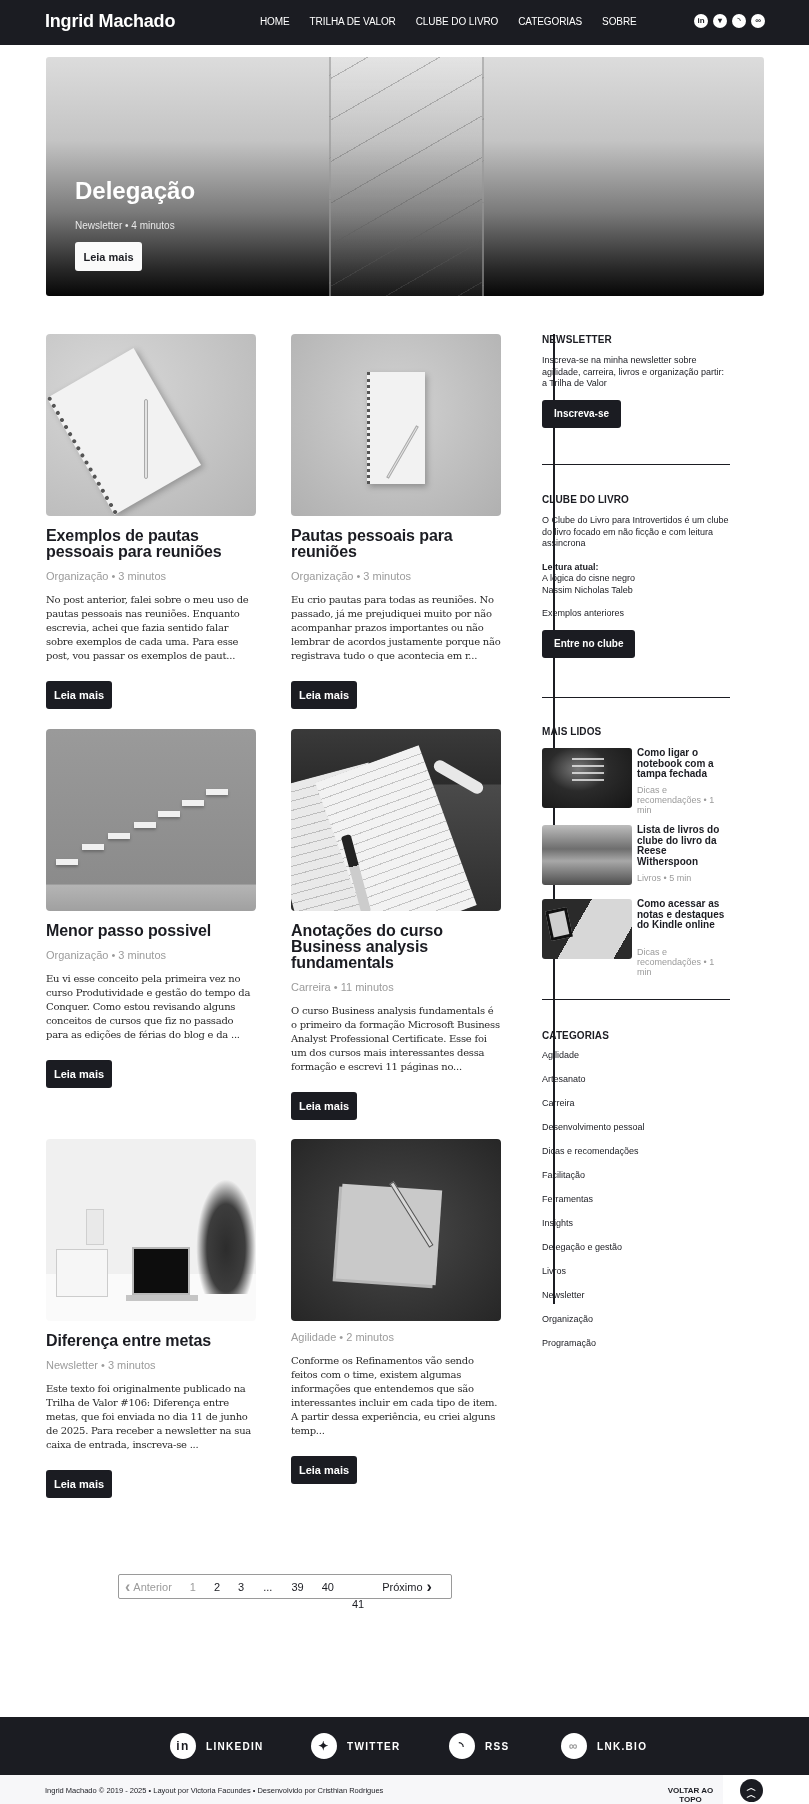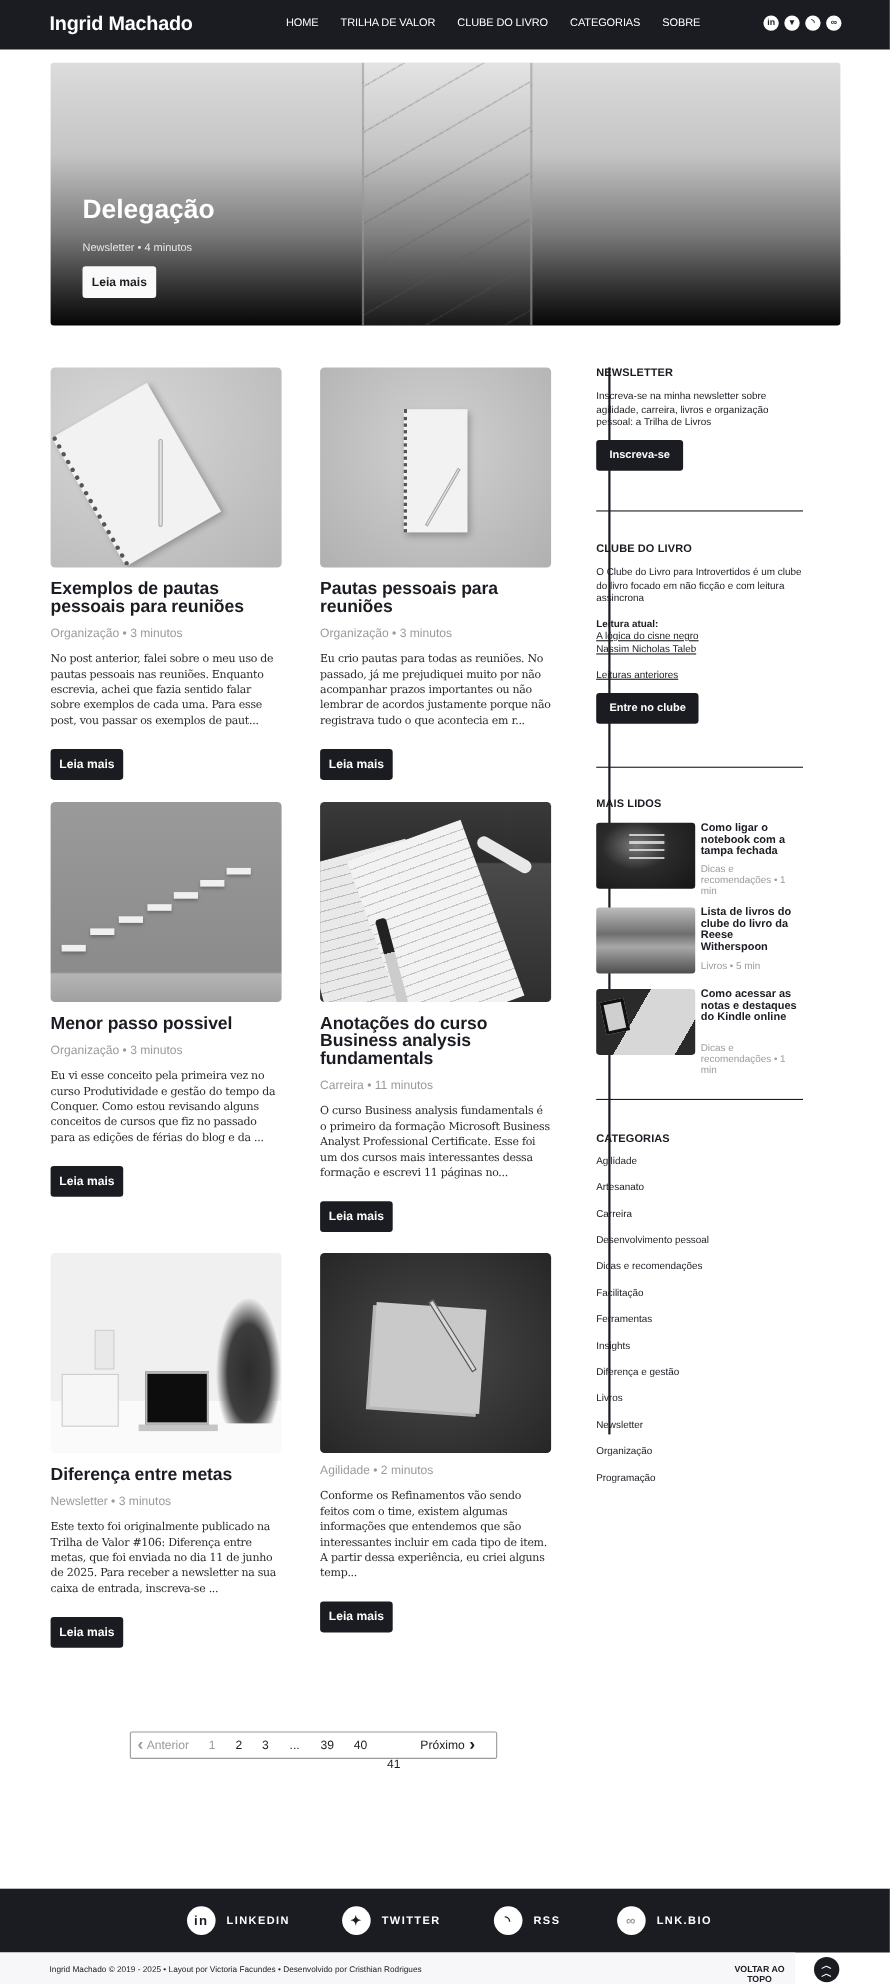--- a/index.html
+++ b/index.html
@@ -58,21 +58,21 @@
   .t-card .paper { position: absolute; left: 48px; top: 48px; width: 100px; height: 95px; background: #c9c9c9; transform: rotate(4deg); box-shadow: -3px 3px 0 #b7b7b7; }
   .t-card .pen2 { position: absolute; left: 118px; top: 38px; width: 5px; height: 75px; background: #d8d8d8; transform: rotate(-32deg); border: 1px solid #555; }
 
   
   .side-line { position: absolute; left: 553px; top: 334px; width: 2px; height: 970px; background: #1b1c22; }
   .side { position: absolute; left: 542px; width: 188px; }
   .side h3 { font-size: 10px; font-weight: bold; color: #1b1c22; letter-spacing: 0.1px; }
   .side p { font-size: 9px; line-height: 11.5px; color: #1b1c22; margin-top: 10px; }
   .side .sbtn { margin-top: 10px; height: 28px; background: #1b1c22; border-radius: 3px; color: #fff; font-size: 10px; font-weight: bold; display: inline-flex; align-items: center; justify-content: center; padding: 0 12px; }
   .side .rule { position: absolute; left: 0; width: 188px; height: 1px; background: #1b1c22; }
-  .side a.u { display: block; font-size: 9px; color: #1b1c22; text-decoration: underline; line-height: 11.5px; }
+  .side a.u { display: block; font-size: 9px; color: #1b1c22; line-height: 11.5px; }
   .side b.lbl { display: block; font-size: 9px; line-height: 11.5px; margin-top: 12px; }
   .ml-item { position: absolute; left: 0; width: 188px; }
   .ml-thumb { position: absolute; left: 0; top: 0; width: 90px; height: 60px; border-radius: 3px; overflow: hidden; }
   .ml-title { position: absolute; left: 95px; top: 0; width: 93px; font-size: 10px; line-height: 10.5px; font-weight: bold; color: #1b1c22; }
   .ml-meta { position: absolute; left: 95px; width: 93px; font-size: 9px; line-height: 10px; color: #9b9b9b; }
   .m1 { background: radial-gradient(ellipse at 40% 35%, #7a7a7a 0%, #2b2b2b 40%, #151515 100%); }
   .m1 i { position: absolute; left: 30px; top: 10px; width: 32px; height: 28px; background: repeating-linear-gradient(to bottom, #e8e8e8 0 2px, transparent 2px 7px); opacity: 0.8; }
   .m2 { background: linear-gradient(to bottom, #bdbdbd 0%, #6e6e6e 40%, #a8a8a8 60%, #4d4d4d 100%); }
   .m3 { background: linear-gradient(120deg, #2a2a2a 0% 40%, #d7d7d7 40% 85%, #2a2a2a 85%); }
   .m3 i { position: absolute; left: 6px; top: 10px; width: 22px; height: 30px; background: #cfcfcf; border: 3px solid #111; transform: rotate(-12deg); }
@@ -193,32 +193,32 @@
     </div>
   <div class="meta">Agilidade • 2 minutos</div>
   <p>Conforme os Refinamentos vão sendo feitos com o time, existem algumas informações que entendemos que são interessantes incluir em cada tipo de item. A partir dessa experiência, eu criei alguns temp...</p>
   <div class="btn">Leia mais</div>
 </div>
 
 <div class="side-line"></div>
 
 <div class="side" style="top:334px;">
   <h3>NEWSLETTER</h3>
-  <p>Inscreva-se na minha newsletter sobre agilidade, carreira, livros e organização pessoal: a Trilha de Livros</p>
+  <p>Inscreva-se na minha newsletter sobre agilidade, carreira, livros e organização partir: a Trilha de Valor</p>
   <div class="sbtn">Inscreva-se</div>
   <div class="rule" style="top:130px;"></div>
 </div>
 
 <div class="side" style="top:494px;">
   <h3>CLUBE DO LIVRO</h3>
   <p>O Clube do Livro para Introvertidos é um clube do livro focado em não ficção e com leitura assincrona</p>
   <b class="lbl">Leitura atual:</b>
   <a class="u">A lógica do cisne negro</a>
   <a class="u">Nassim Nicholas Taleb</a>
-  <a class="u" style="margin-top:12px;">Leituras anteriores</a>
+  <a class="u" style="margin-top:12px;">Exemplos anteriores</a>
   <div class="sbtn">Entre no clube</div>
   <div class="rule" style="top:203px;"></div>
 </div>
 
 <div class="side" style="top:726px;">
   <h3>MAIS LIDOS</h3>
   <div class="ml-item" style="top:22px;">
     <div class="ml-thumb m1">
         <i></i>
       </div>
@@ -244,21 +244,21 @@
   <h3>CATEGORIAS</h3>
   <div class="cat-list" style="margin-top:9px;">
     <a>Agilidade</a>
     <a>Artesanato</a>
     <a>Carreira</a>
     <a>Desenvolvimento pessoal</a>
     <a>Dicas e recomendações</a>
     <a>Facilitação</a>
     <a>Ferramentas</a>
     <a>Insights</a>
-    <a>Diferença e gestão</a>
+    <a>Delegação e gestão</a>
     <a>Livros</a>
     <a>Newsletter</a>
     <a>Organização</a>
     <a>Programação</a>
   </div>
 </div>
 
 <div class="pager">
   <span class="prev">
     <span class="chev">‹</span>

